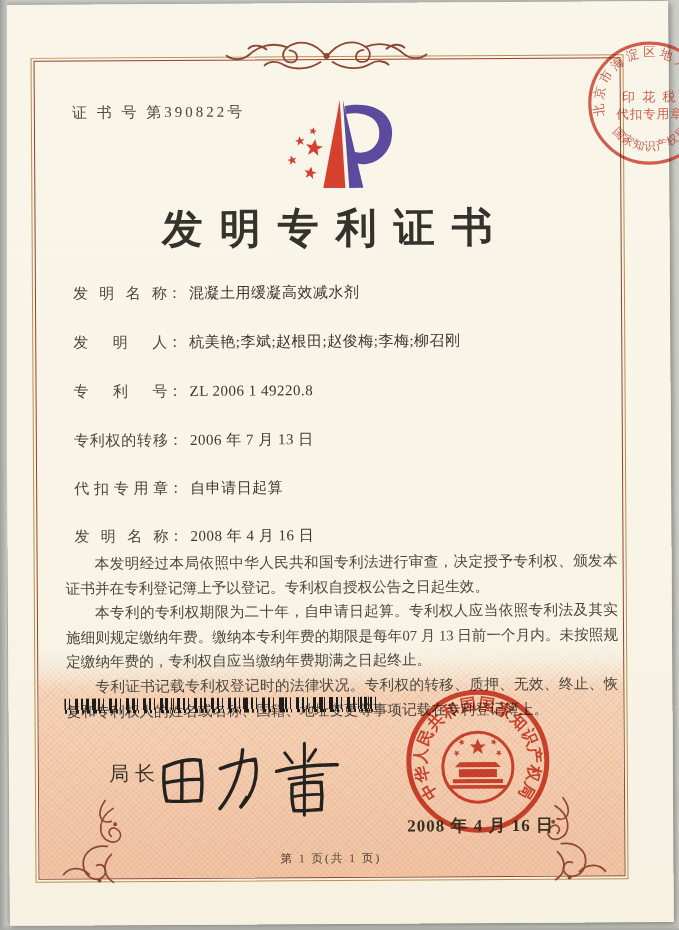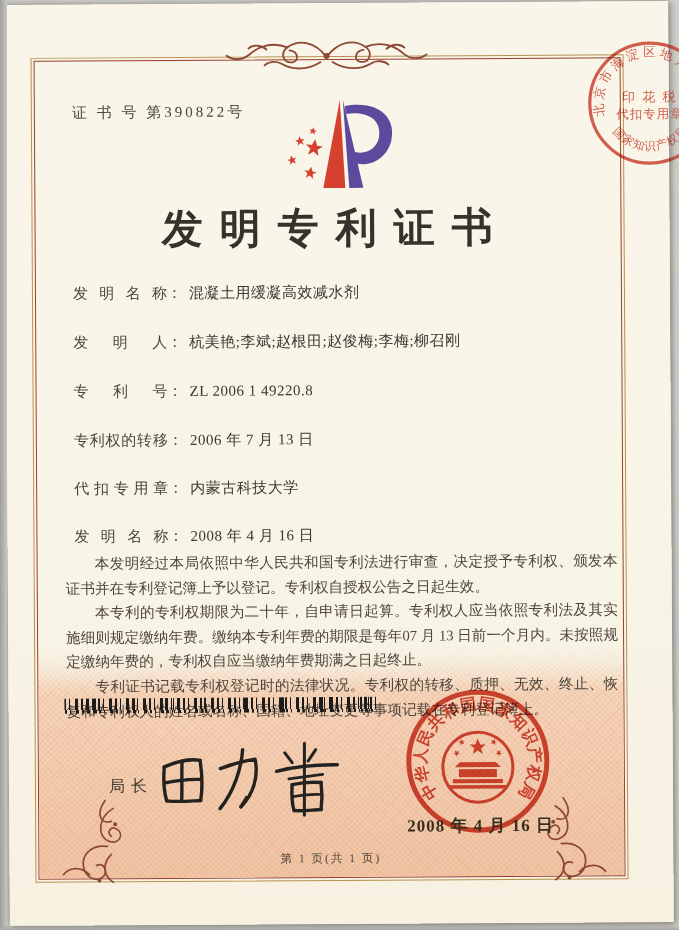--- a/index.html
+++ b/index.html
@@ -52,21 +52,21 @@
   }
   .paras p{margin:0;text-indent:2em;}
   
   .barcode{
     position:absolute;left:56px;top:694px;width:312px;height:15px;
     background:
       repeating-linear-gradient(90deg,#1c1c1c 0 2px,transparent 2px 5px,#1c1c1c 5px 6px,transparent 6px 11px,#1c1c1c 11px 14px,transparent 14px 17px),
       repeating-linear-gradient(90deg,transparent 0 23px,#1c1c1c 23px 25px,transparent 25px 31px,#1c1c1c 31px 32px,transparent 32px 39px);
   }
   
-  .sig-label{position:absolute;left:100px;top:772px;font-size:16px;letter-spacing:6px;color:#3c352c;}
+  .sig-label{position:absolute;left:100px;top:756px;font-size:20px;letter-spacing:6px;color:#3c352c;}
   .sig-svg{position:absolute;left:142px;top:736px;}
   
   .seal-svg{position:absolute;left:389px;top:679px;mix-blend-mode:multiply;opacity:.93;}
   .issue-date{
     position:absolute;left:398px;top:812px;font-size:17px;font-weight:700;
     letter-spacing:1px;color:#38301f;
   }
   .footer{
     position:absolute;left:26px;top:848px;width:591px;text-align:center;
     font-size:11.5px;color:#4a4036;letter-spacing:2px;
@@ -174,21 +174,21 @@
   <div class="field-row" style="top:329px">
     <span class="lbl">发明人</span><span class="colon">：</span><span class="val">杭美艳;李斌;赵根田;赵俊梅;李梅;柳召刚</span>
   </div>
   <div class="field-row" style="top:378px">
     <span class="lbl">专利号</span><span class="colon">：</span><span class="val">ZL 2006 1 49220.8</span>
   </div>
   <div class="field-row" style="top:427px">
     <span class="lbl">专利权的转移</span><span class="colon">：</span><span class="val">2006 年 7 月 13 日</span>
   </div>
   <div class="field-row" style="top:475px">
-    <span class="lbl">代扣专用章</span><span class="colon">：</span><span class="val">内蒙古科技大学</span>
+    <span class="lbl">代扣专用章</span><span class="colon">：</span><span class="val">自申请日起算</span>
   </div>
   <div class="field-row" style="top:523px">
     <span class="lbl">发明名称</span><span class="colon">：</span><span class="val">2008 年 4 月 16 日</span>
   </div>
 
   <div class="paras">
     <p>本发明经过本局依照中华人民共和国专利法进行审查，决定授予专利权、颁发本证书并在专利登记簿上予以登记。专利权自授权公告之日起生效。</p>
     <p>本专利的专利权期限为二十年，自申请日起算。专利权人应当依照专利法及其实施细则规定缴纳年费。缴纳本专利年费的期限是每年07 月 13 日前一个月内。未按照规定缴纳年费的，专利权自应当缴纳年费期满之日起终止。</p>
     <p>专利证书记载专利权登记时的法律状况。专利权的转移、质押、无效、终止、恢复和专利权人的姓名或名称、国籍、地址变更等事项记载在专利登记簿上。</p>
   </div>

